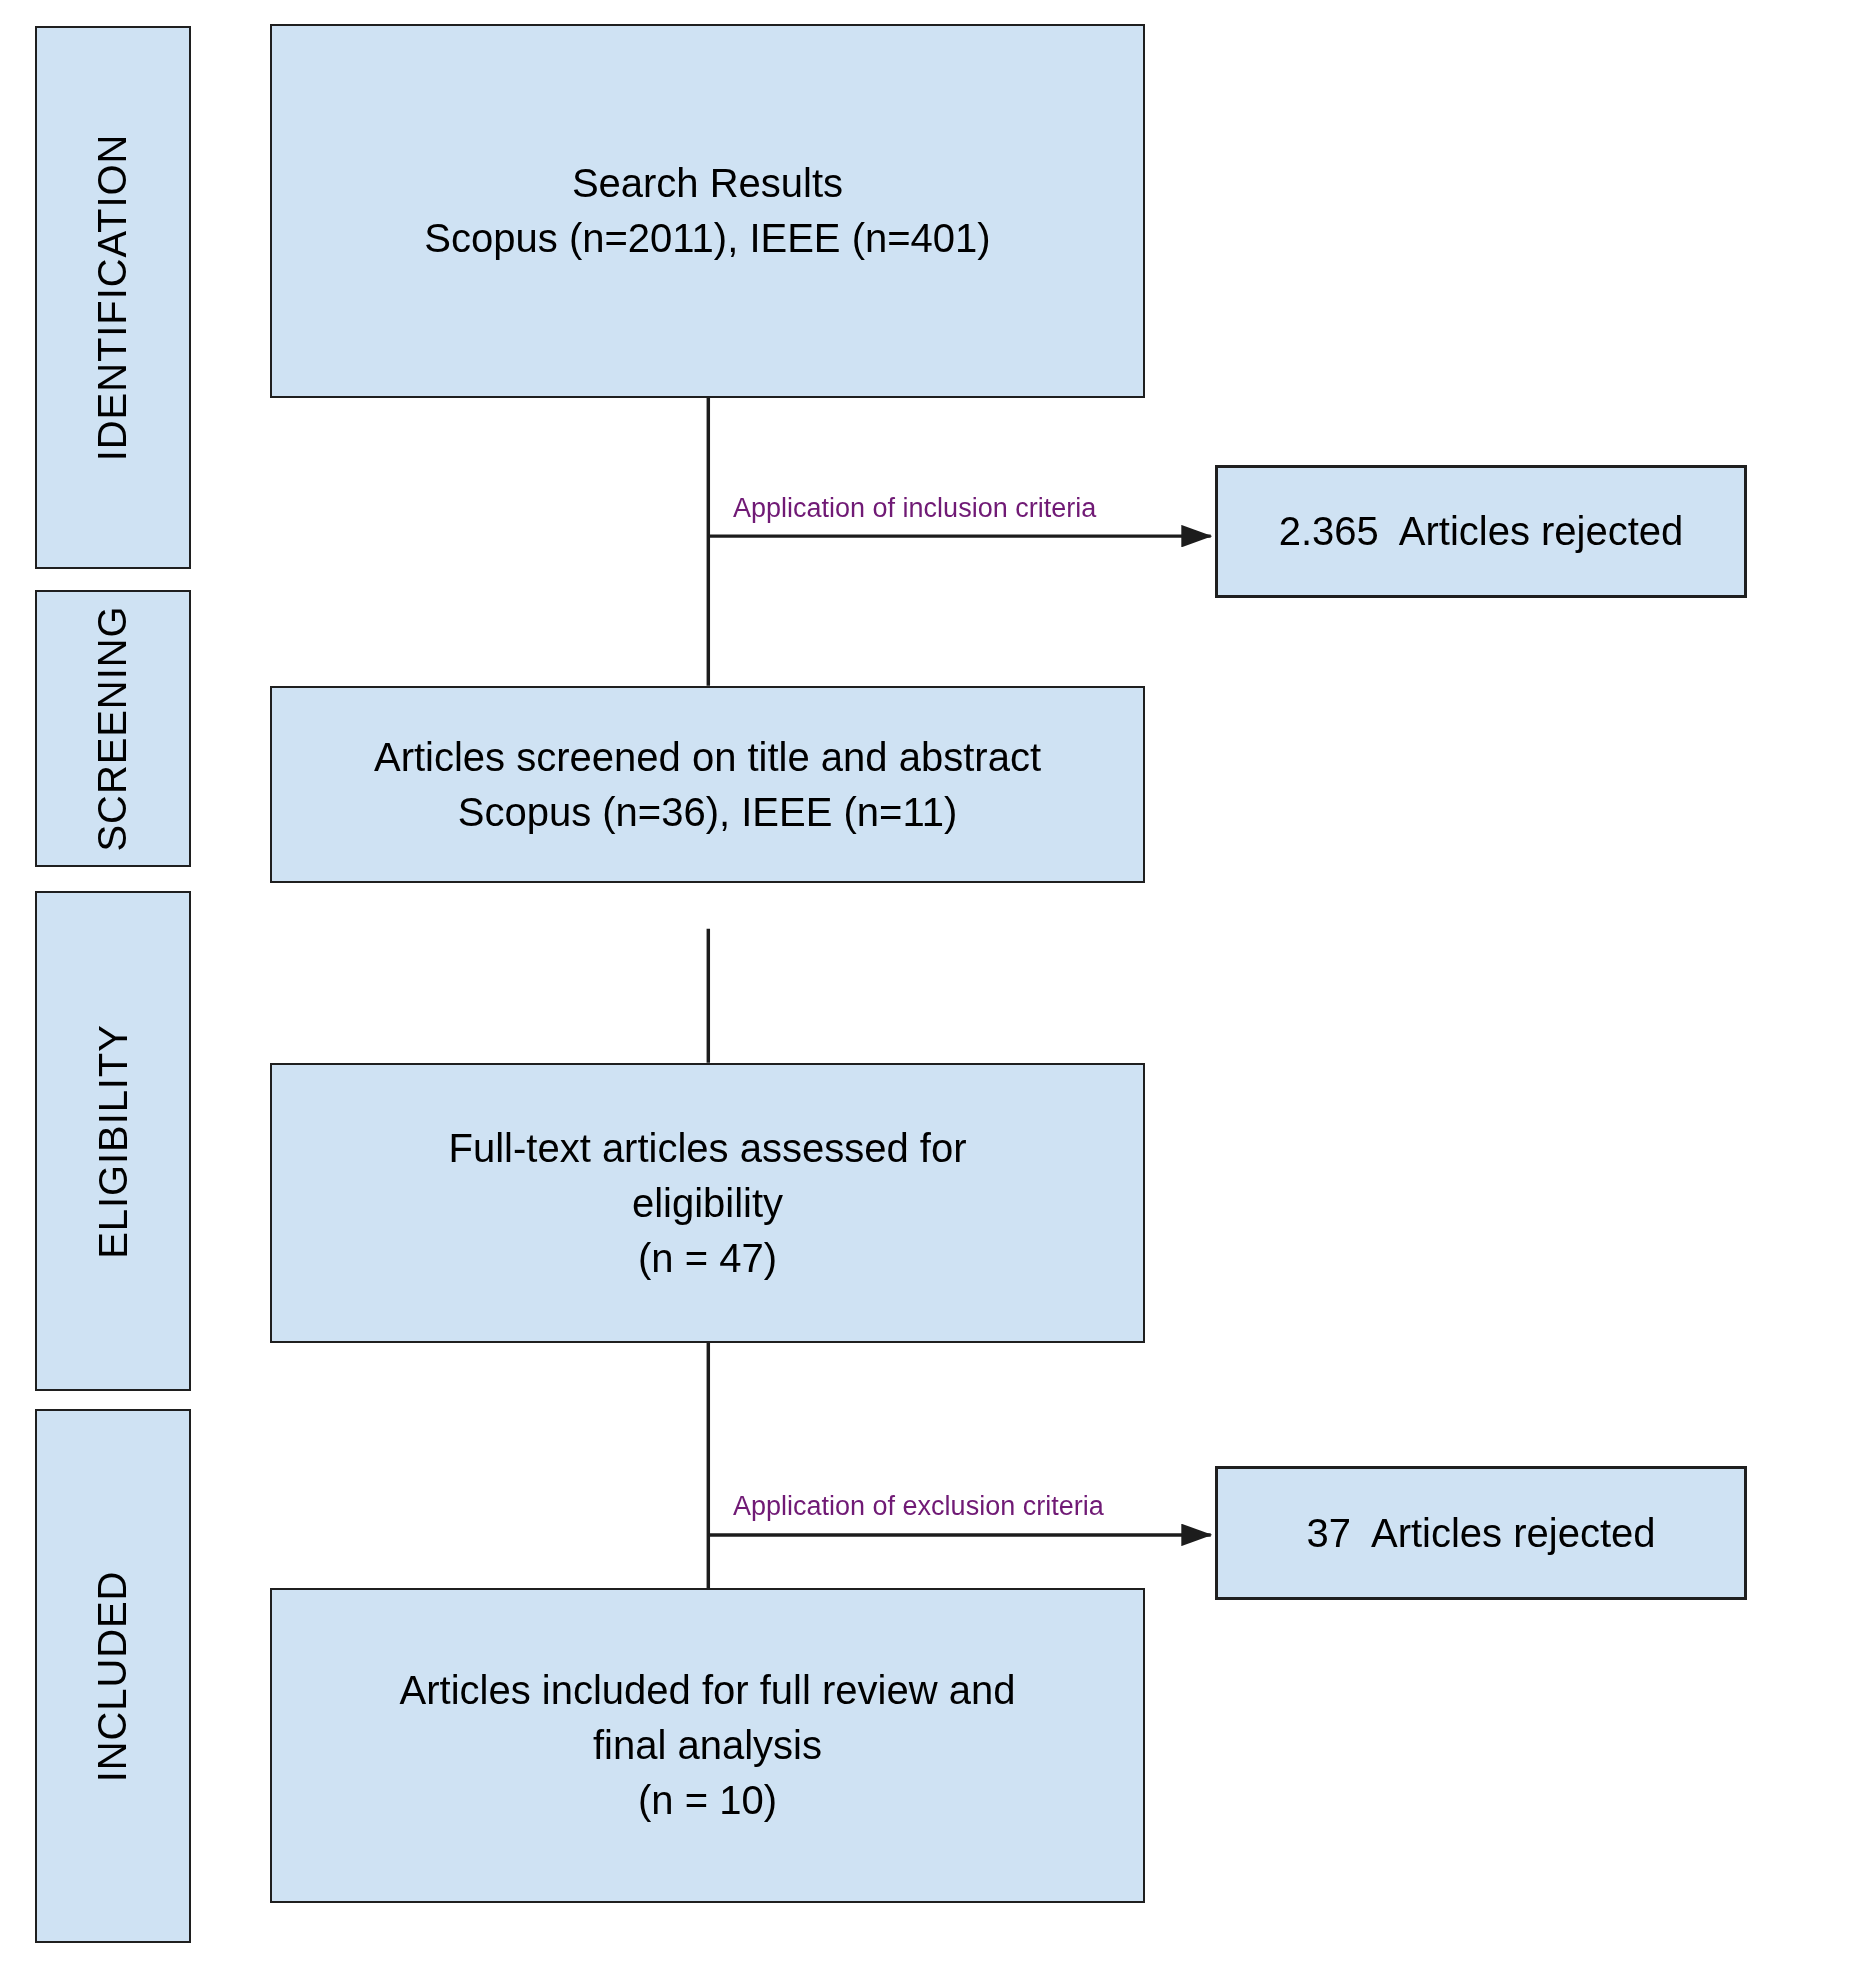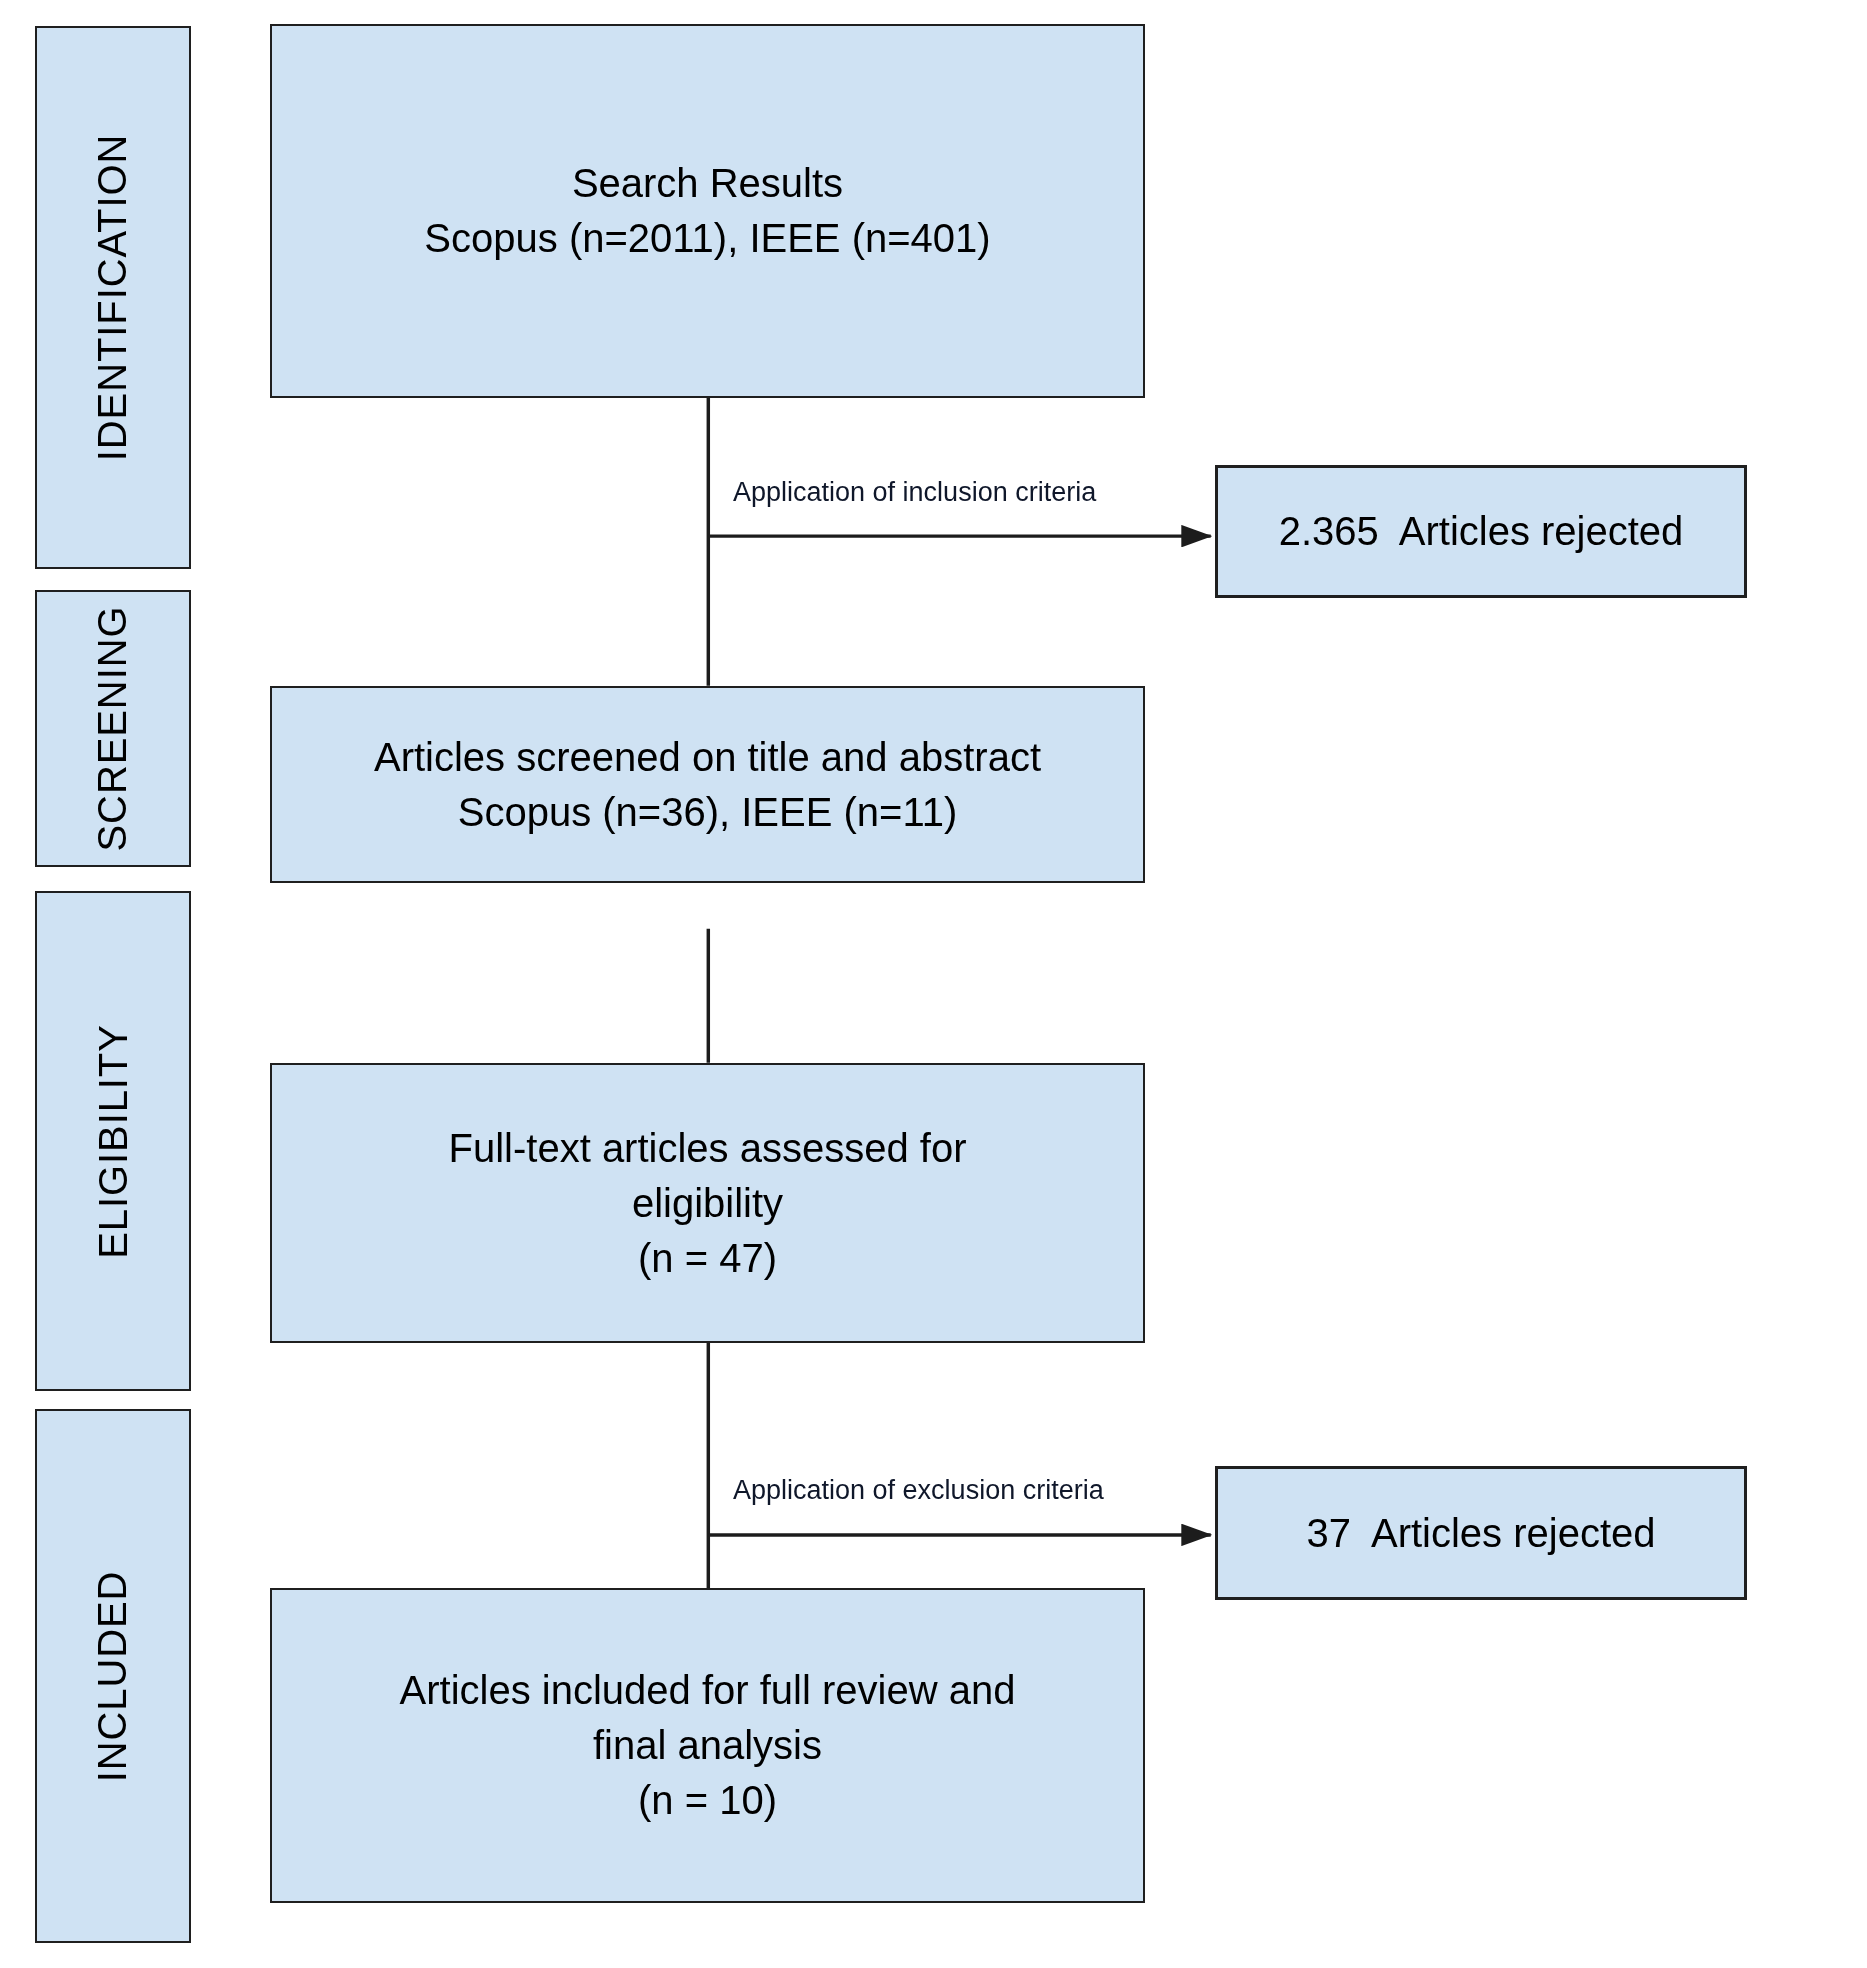--- a/index.html
+++ b/index.html
@@ -61,22 +61,23 @@
     text-align: center;
     font-size: 40px;
     color: #000;
     white-space: pre;
   }
 
   
   .alabel {
     position: absolute;
     font-size: 27px;
-    color: #0f172a;
+    color: #701a75;
     white-space: nowrap;
+    margin-top: 16px;
   }
 
   svg.connectors {
     position: absolute;
     left: 0; top: 0;
     width: 1868px;
     height: 1969px;
     pointer-events: none;
   }
   svg.connectors line {

